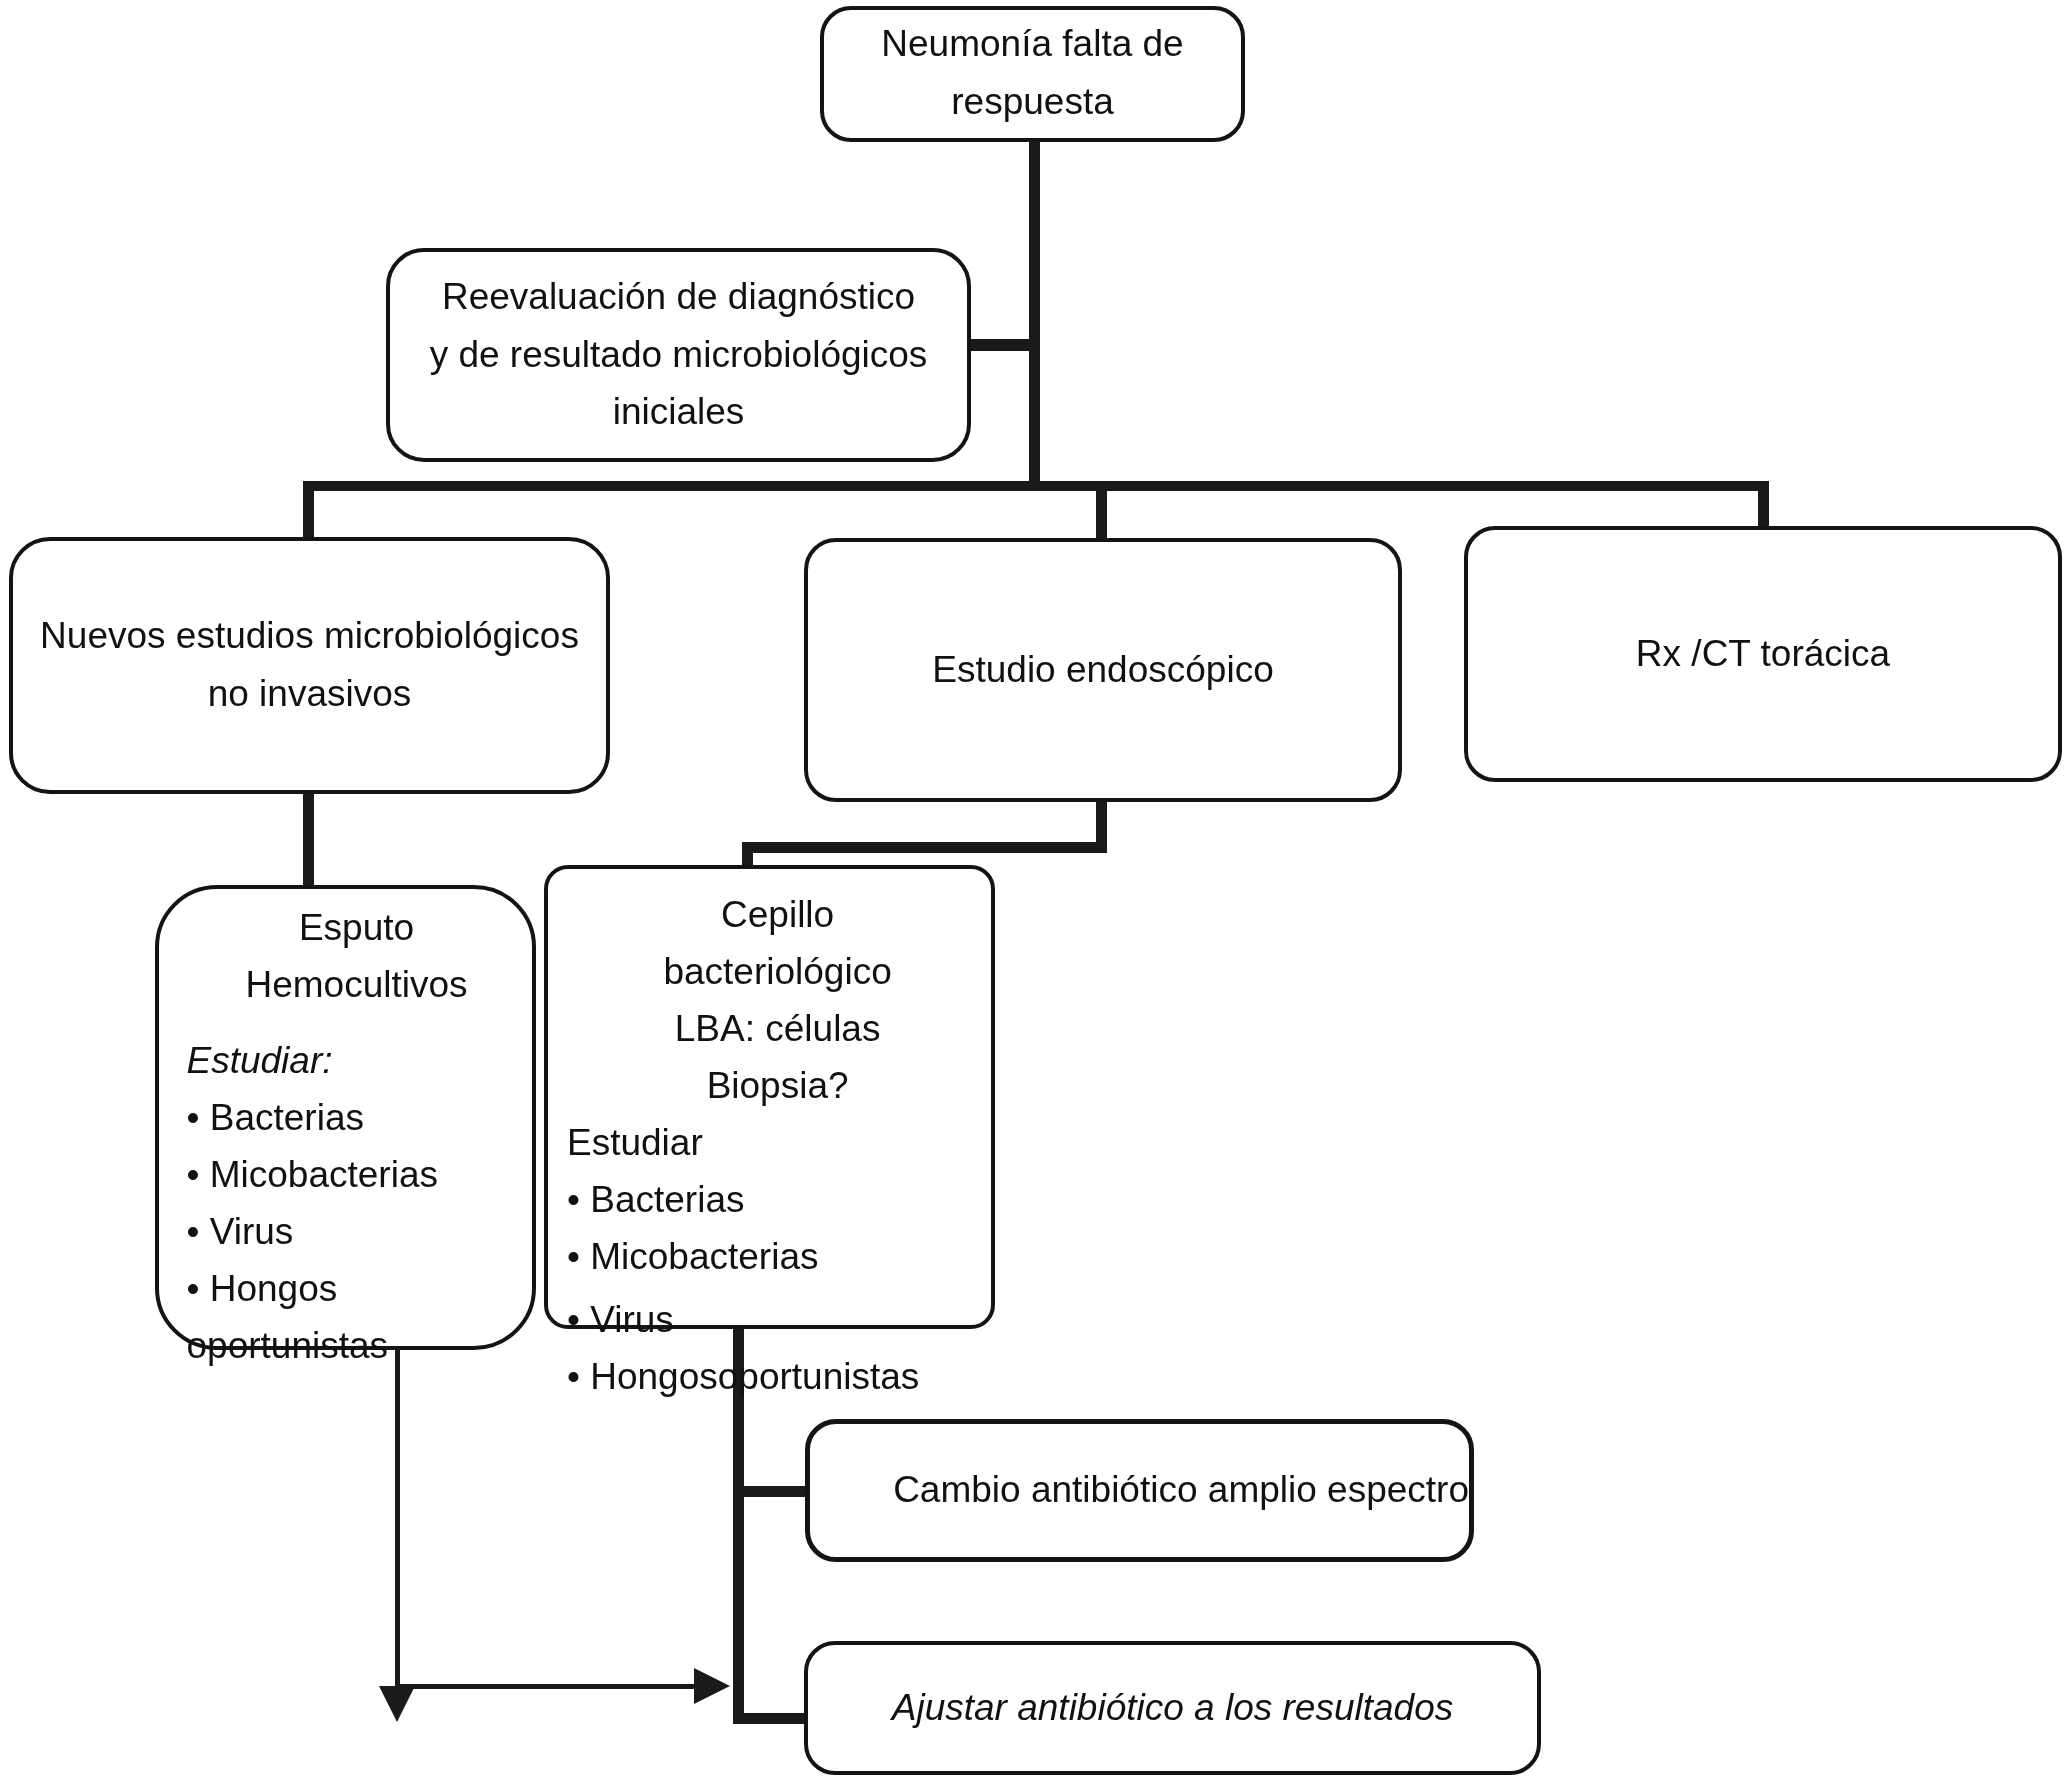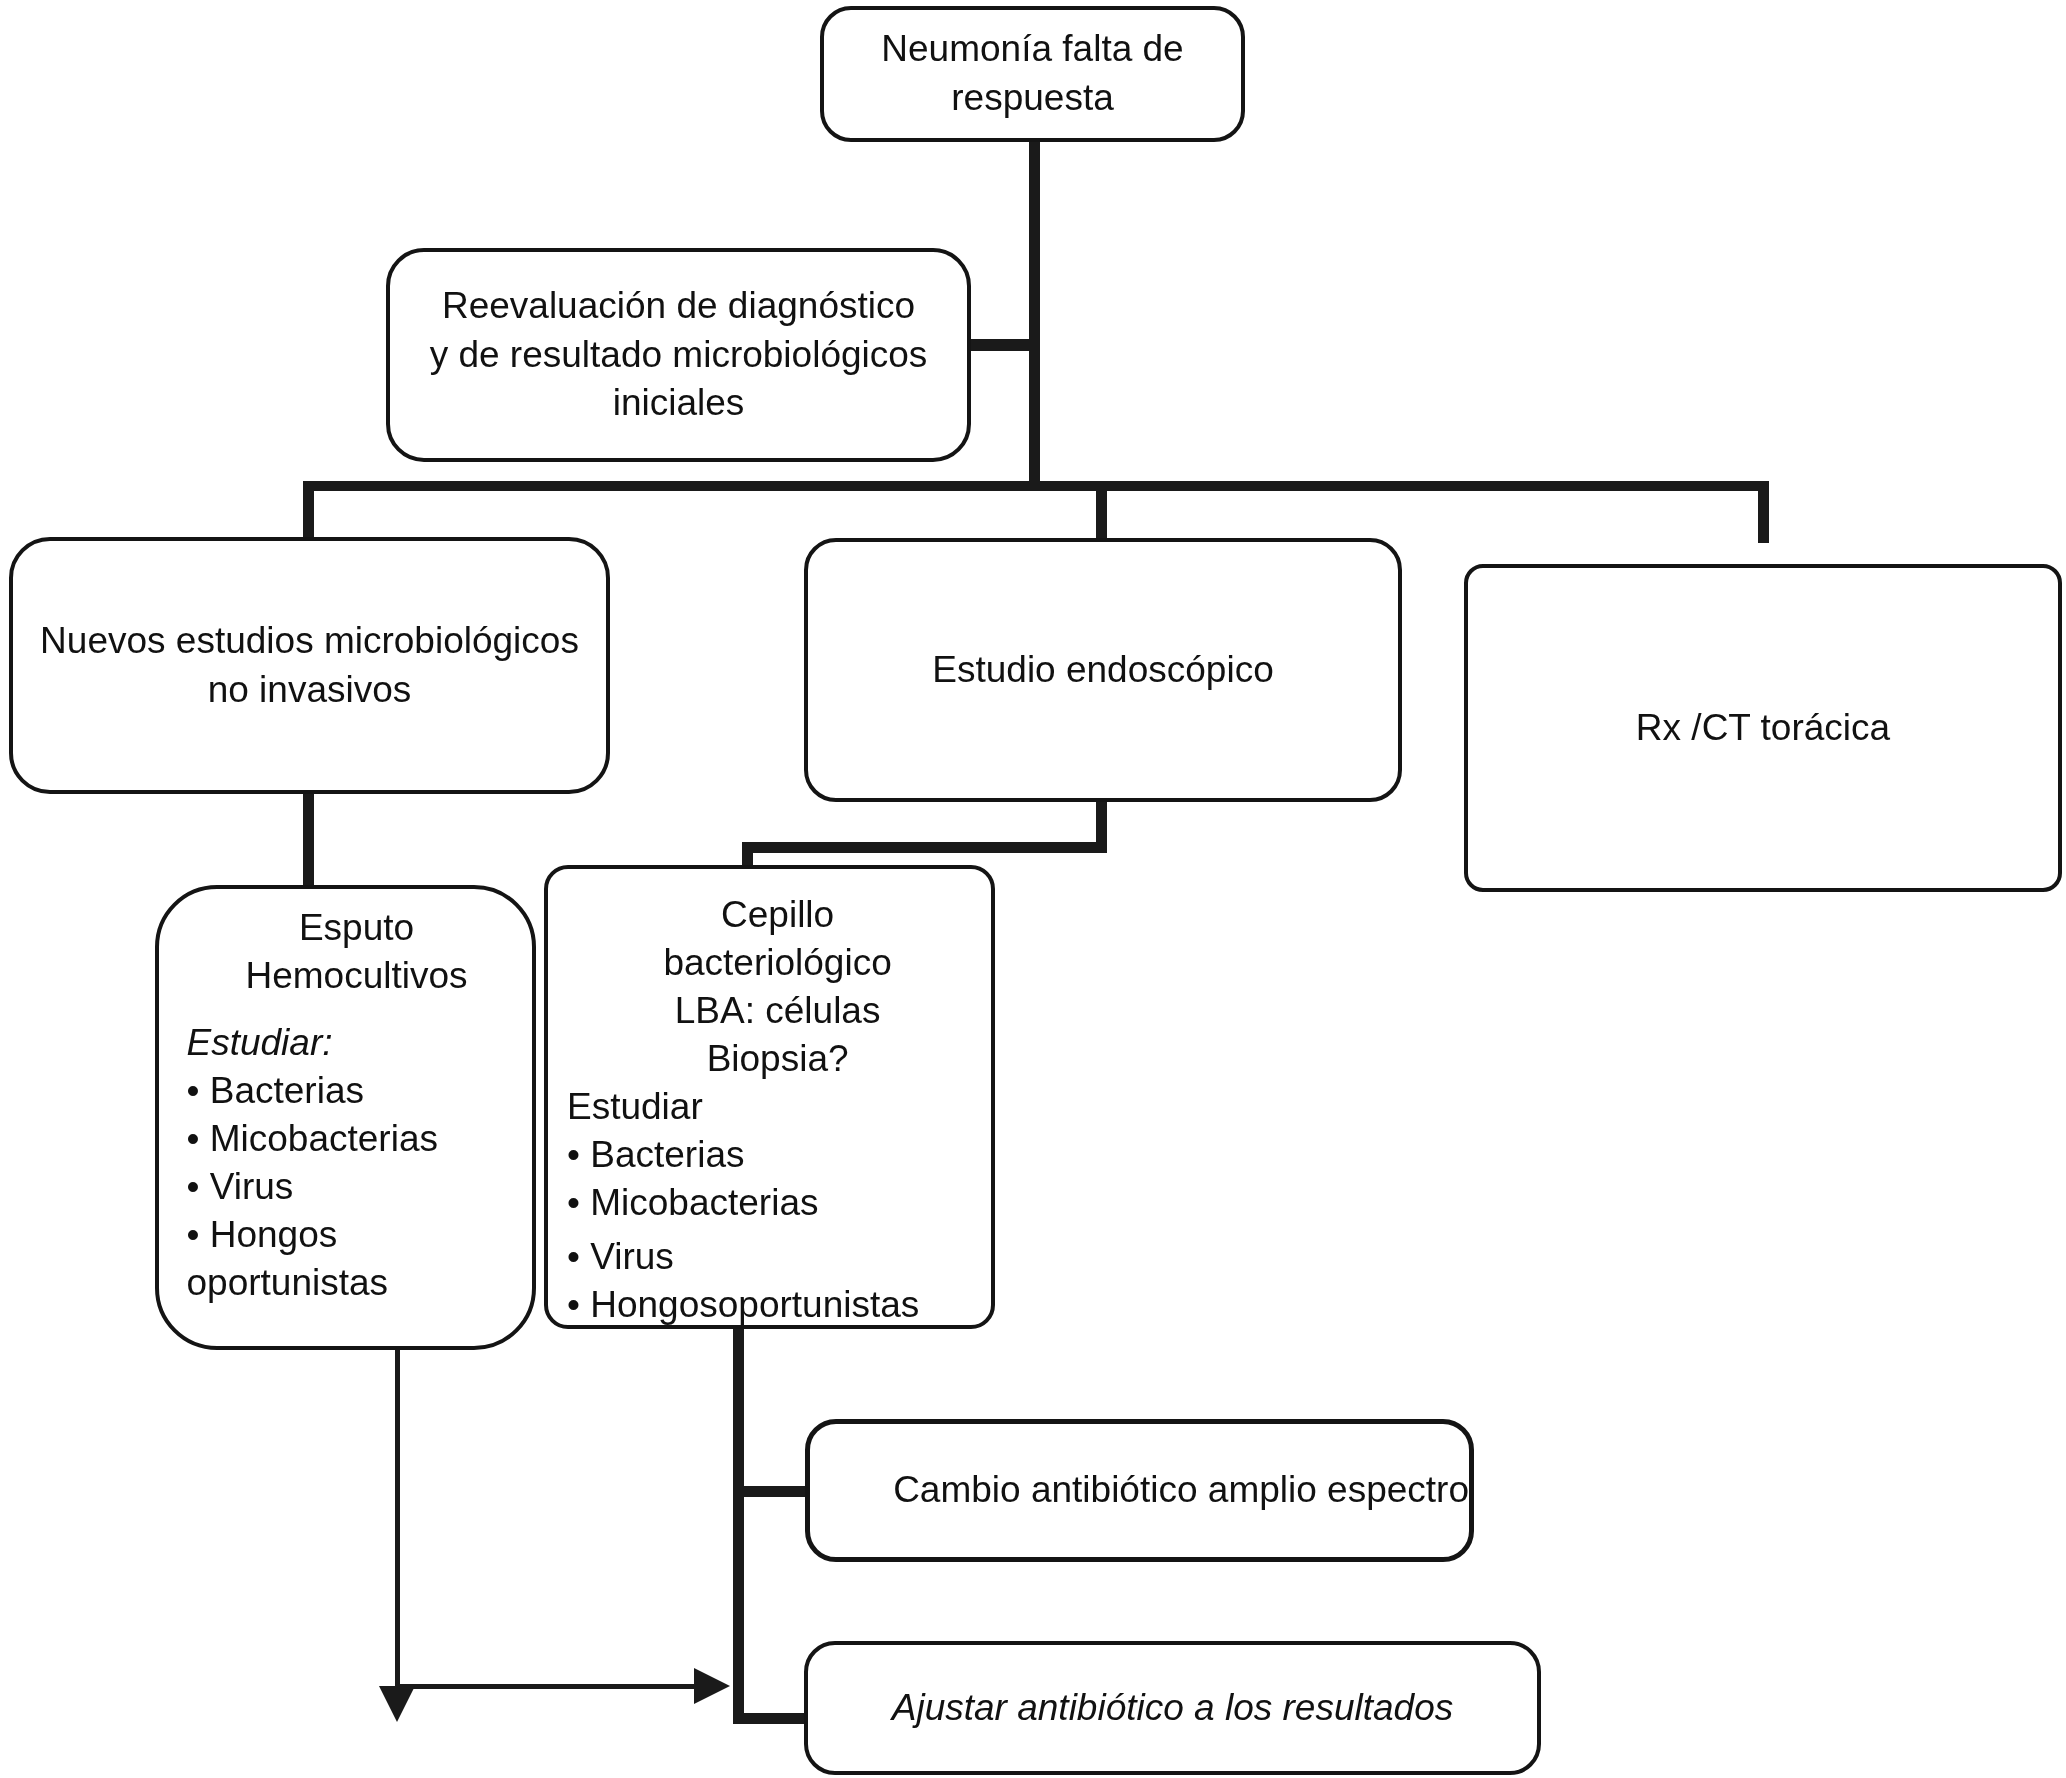--- a/index.html
+++ b/index.html
@@ -17,20 +17,21 @@
     background: #ffffff;
     border: 4.8px solid #141414;
     display: flex;
     flex-direction: column;
     align-items: center;
     justify-content: center;
     text-align: center;
     font-size: 37px;
     line-height: 1.32;
     z-index: 3;
+    gap: 9px;
   }
   .box--list {
     justify-content: flex-start;
     align-items: stretch;
     text-align: left;
   }
   .box--list .c { text-align: center; }
   .box--list .l { text-align: left; }
   .line {
     position: absolute;
@@ -93,21 +94,21 @@
 
   <div class="box" style="left:9px; top:537px; width:601px; height:257px; border-radius:41px;">
     <div>Nuevos estudios microbiológicos</div>
     <div>no invasivos</div>
   </div>
 
   <div class="box" style="left:804px; top:538px; width:598px; height:264px; border-radius:32px;">
     <div>Estudio endoscópico</div>
   </div>
 
-  <div class="box" style="left:1464px; top:564px; width:598px; height:328px; border-radius:19px;">
+  <div class="box" style="left:1464px; top:526px; width:598px; height:256px; border-radius:31px;">
     <div>Rx /CT torácica</div>
   </div>
 
   <div class="box box--list" style="left:112px; top:885px; width:381px; height:465px; border-radius:62px; padding:15px 5.5px 0 27.5px; line-height:48px;margin-left:43px;">
     <div class="c">Esputo</div>
     <div class="c">Hemocultivos</div>
     <div class="l" style="margin-top:19px;font-style:italic;">Estudiar:</div>
     <div class="l">• Bacterias</div>
     <div class="l">• Micobacterias</div>
     <div class="l">• Virus</div>

